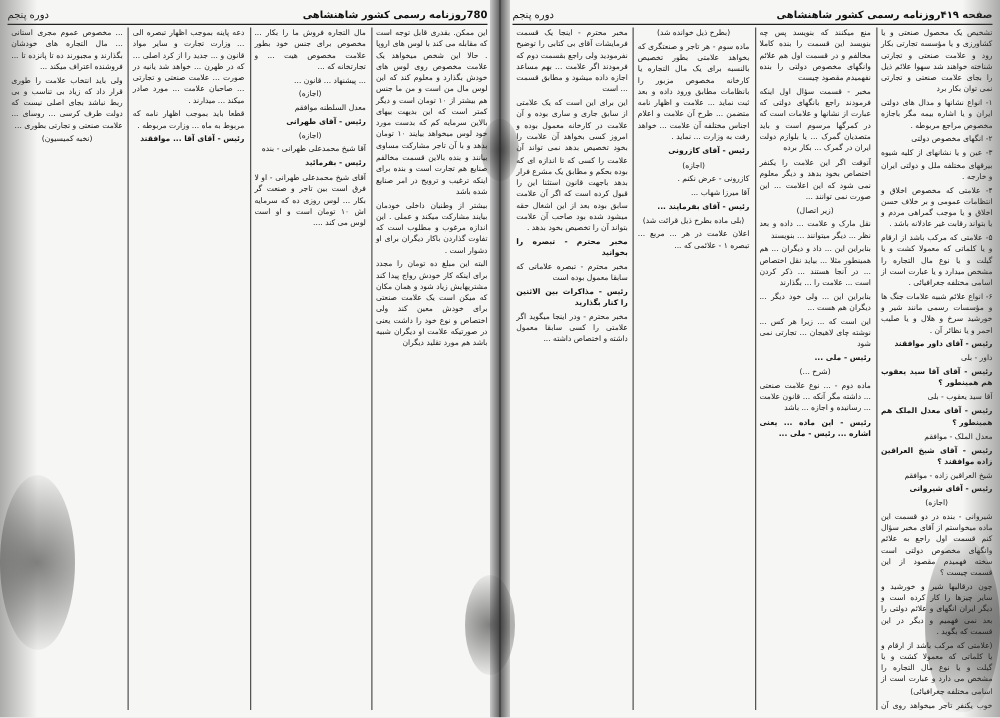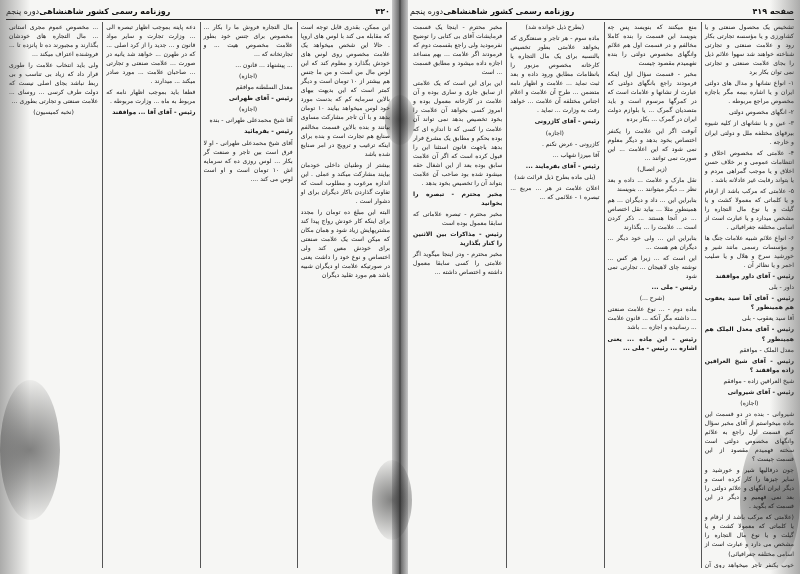--- a/index.html
+++ b/index.html
@@ -5,41 +5,41 @@
   html,body{margin:0;padding:0;}
   body{width:800px;height:574px;overflow:hidden;background:#d9d9d9;font-family:"DejaVu Sans",sans-serif;}
   .spread{position:relative;width:800px;height:574px;background:#f4f4f2;overflow:hidden;}
   .page{position:absolute;top:0;height:574px;background:#f6f6f4;}
   .page.left{left:0;width:396px;}
   .page.right{left:404px;width:396px;}
   .gutter{position:absolute;left:392px;top:0;width:16px;height:574px;
     background:linear-gradient(90deg,#c8c8c8,#6a6a6a 45%,#2a2a2a 50%,#6a6a6a 55%,#c8c8c8);}
   .header{position:absolute;top:4px;left:6px;right:6px;height:14px;display:flex;align-items:center;justify-content:space-between;
     direction:rtl;font-size:8px;color:#111;border-bottom:1px solid #222;padding-bottom:1px;}
-  .header .title{flex:1;text-align:left;font-weight:bold;}
+  .header .title{flex:1;text-align:right;font-weight:bold;}
   .header .pg{font-weight:bold;}
   .cols{position:absolute;top:22px;left:6px;right:6px;bottom:6px;display:flex;direction:rtl;gap:4px;}
   .col{flex:1;direction:rtl;text-align:justify;font-size:6.1px;line-height:9.05px;color:#151515;overflow:hidden;
     border-left:1px solid #555;padding-left:3px;}
   .col:last-child{border-left:none;}
   .col p{margin:0 0 2px 0;}
   .col .speaker{font-weight:bold;}
   .col .center{text-align:center;}
   .noise-l{position:absolute;left:0;top:0;width:30px;height:574px;background:linear-gradient(90deg,rgba(80,80,80,0.45),rgba(255,255,255,0));}
   .noise-r{position:absolute;right:0;top:0;width:30px;height:574px;background:linear-gradient(270deg,rgba(80,80,80,0.45),rgba(255,255,255,0));}
   .blot{position:absolute;border-radius:50%;background:radial-gradient(circle,rgba(30,30,30,0.55),rgba(30,30,30,0));}
 </style>
 </head>
 <body>
 
 <div class="spread">
 
   <div class="page left">
     <div class="header">
-      <span class="pg">۴۲۰</span>
+      <span class="pg">780</span>
       <span class="title">روزنامه رسمی کشور شاهنشاهی</span>
       <span>دوره پنجم</span>
     </div>
     <div class="cols" id="left-cols">
         <div class="col">
           <p>این ممکن. بقدری قابل توجه است که مقابله می کند با لوس های اروپا . حالا این شخص میخواهد یک علامت مخصوص روی لوس های خودش بگذارد و معلوم کند که این لوس مال من است و من ما جنس هم بیشتر از ۱۰ تومان است و دیگر کمتر است که این بدیهت بیهای بالاین سرمایه کم که بدست مورد خود لوس میخواهد بیایند ۱۰ تومان بدهد و با آن تاجر مشارکت مساوی بیانند و بنده بالاین قسمت مخالفم صنایع هم تجارت است و بنده برای اینکه ترغیب و ترویج در امر صنایع شده باشد</p>
           <p>بیشتر از وطنیان داخلی خودمان بیایند مشارکت میکند و عملی . این اندازه مرغوب و مطلوب است که تفاوت گذاردن باکار دیگران برای او دشوار است .</p>
           <p>البته این مبلغ ده تومان را مجدد برای اینکه کار خودش رواج پیدا کند مشتریهایش زیاد شود و همان مکان که میکن است یک علامت صنعتی برای خودش معین کند ولی اختصاص و نوع خود را داشت یعنی در صورتیکه علامت او دیگران شبیه باشد هم مورد تقلید دیگران</p>
         </div>
         <div class="col">

